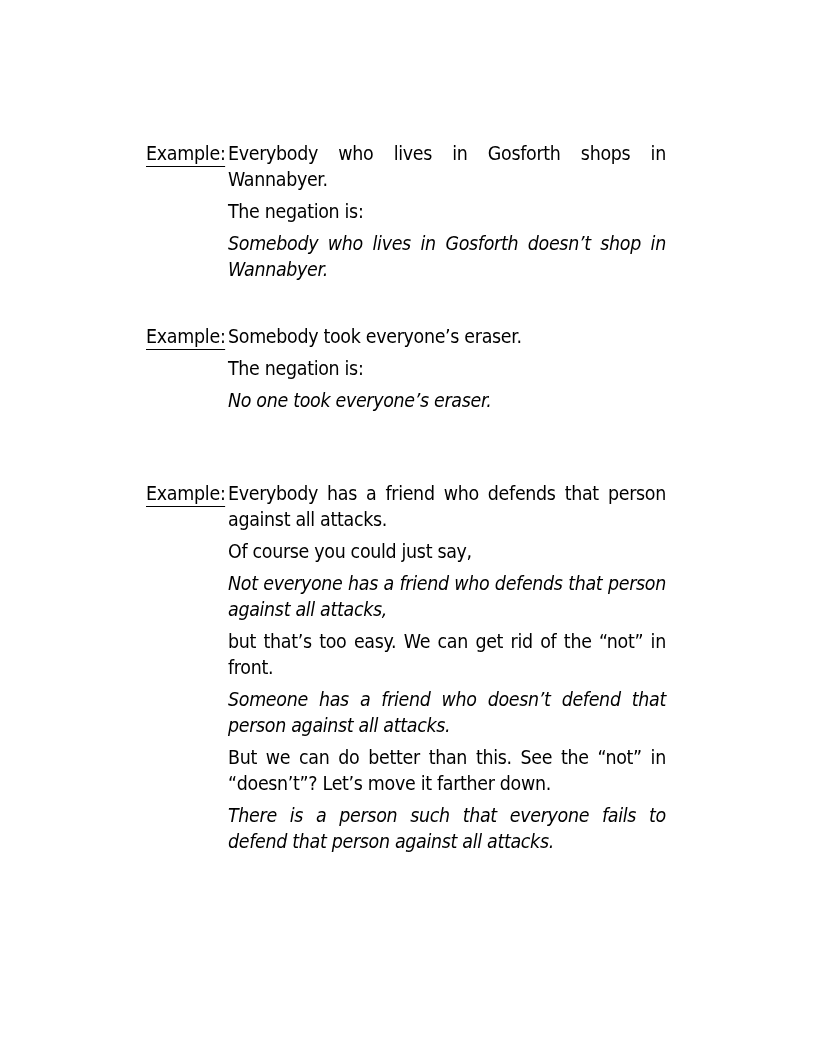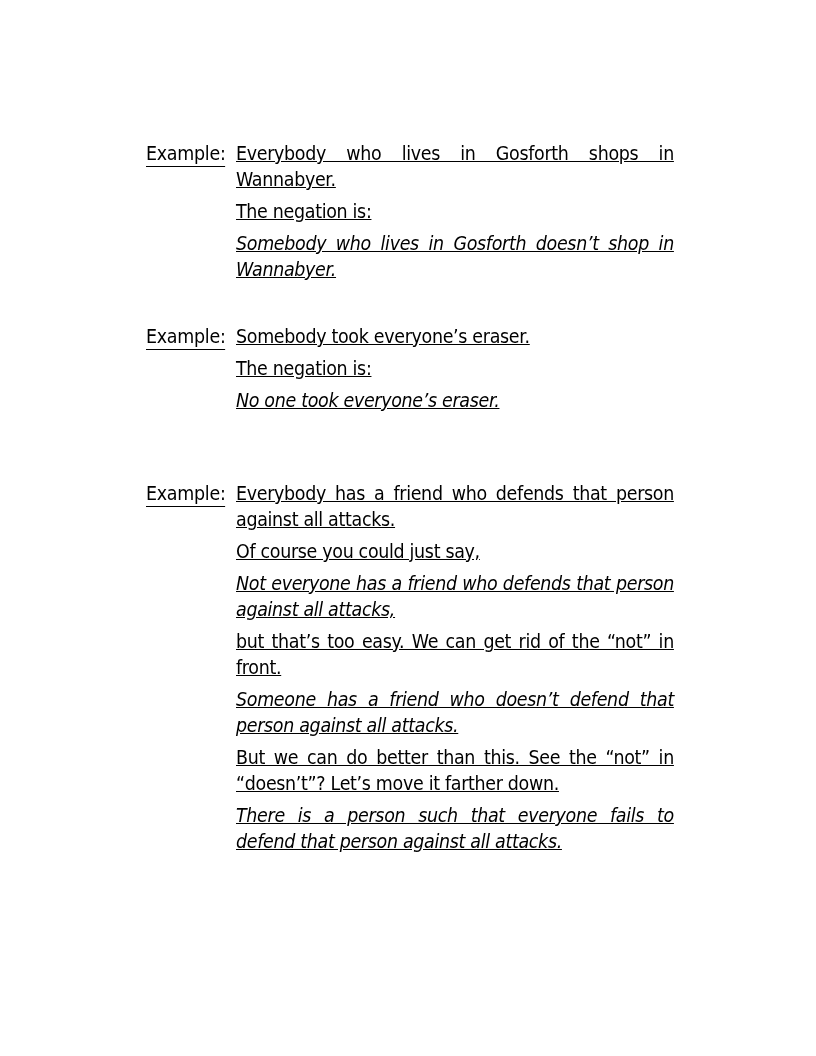--- a/index.html
+++ b/index.html
@@ -35,24 +35,23 @@
       line-height: 26px;
       letter-spacing: -0.3px;
       transform: scaleX(0.92);
       transform-origin: left top;
       border-bottom: 1px solid #000;
       padding-bottom: 0;
       white-space: nowrap;
     }
     .body {
       position: absolute;
-      left: 90px;
+      left: 82px;
       top: 0;
       width: 438px;
-      text-decoration: underline;
     }
     .para {
       font-size: 19px;
       line-height: 26px;
       margin: 0 0 6px 0;
       letter-spacing: -0.35px;
       word-spacing: 0px;
       transform: scaleX(0.92);
       transform-origin: left top;
       width: 476px;

